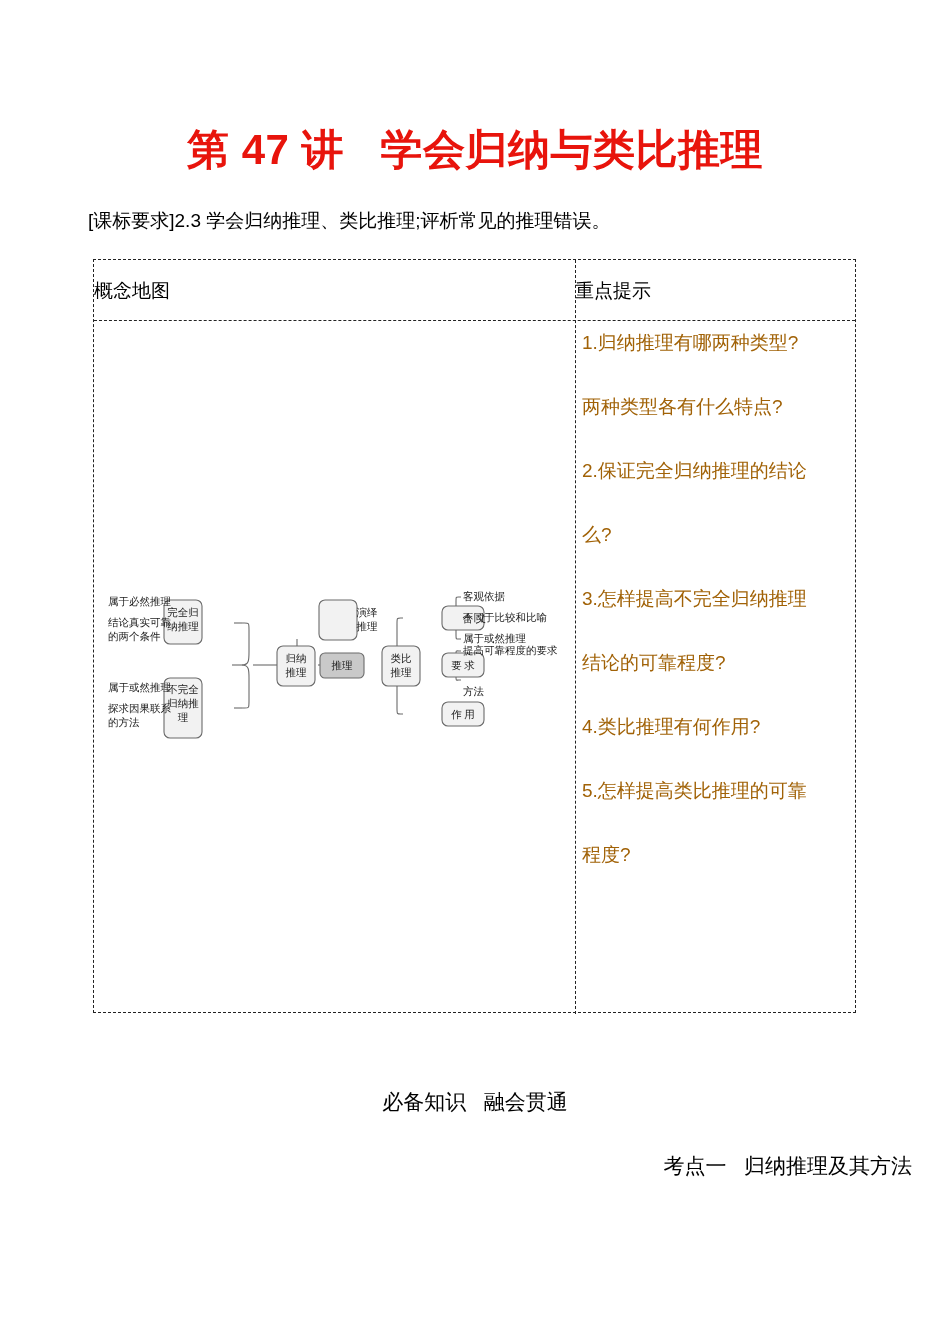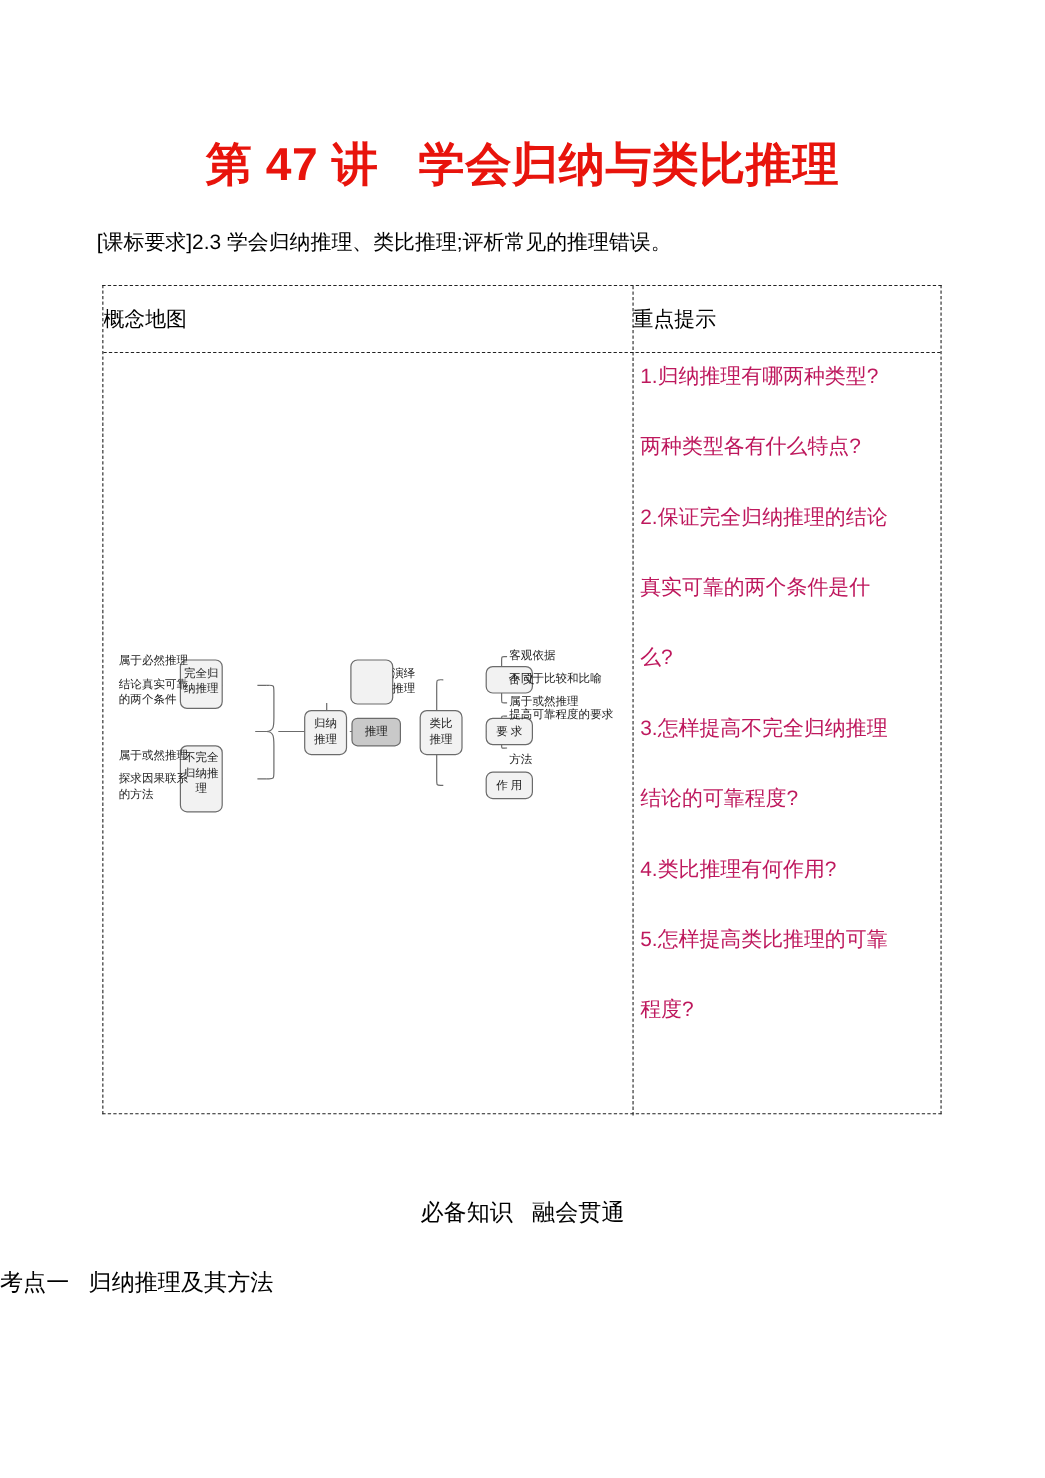--- a/index.html
+++ b/index.html
@@ -95,21 +95,21 @@
     position: absolute;
     left: 488px;
     top: 62px;
     width: 272px;
     padding: 0;
   }
   .qitem {
     font-family: "Liberation Sans", "DejaVu Sans", sans-serif;
     font-size: 19px;
     line-height: 22px;
-    color: #be185d;
+    color: #a16207;
     margin-bottom: 42px;
     white-space: nowrap;
   }
   .qitem:first-child { margin-top: 10px; }
 
   
   .cmap {
     position: absolute;
     left: 7px;
     top: 322px;
@@ -133,21 +133,20 @@
     <div class="tbl-head"></div>
     <div class="vdiv"></div>
 
     <div class="head-cell head-left">概念地图</div>
     <div class="head-cell head-right">重点提示</div>
 
     <div class="qlist">
       <div class="qitem">1.归纳推理有哪两种类型?</div>
       <div class="qitem">两种类型各有什么特点?</div>
       <div class="qitem">2.保证完全归纳推理的结论</div>
-      <div class="qitem">真实可靠的两个条件是什</div>
       <div class="qitem">么?</div>
       <div class="qitem">3.怎样提高不完全归纳推理</div>
       <div class="qitem">结论的可靠程度?</div>
       <div class="qitem">4.类比推理有何作用?</div>
       <div class="qitem">5.怎样提高类比推理的可靠</div>
       <div class="qitem">程度?</div>
     </div>
 
     <div class="cmap">
       <svg width="470" height="165" viewBox="0 0 470 165" xmlns="http://www.w3.org/2000/svg">
@@ -258,15 +257,15 @@
         <div style="position:absolute;left:362px;top:62px;white-space:nowrap;">提高可靠程度的要求</div>
         <div style="position:absolute;left:362px;top:103px;white-space:nowrap;text-align:right;">方法</div>
 
       </div>
     </div>
 
   </div>
 
   <div style="position:absolute;left:0;top:1088px;width:950px;text-align:center;font-family:'Liberation Sans','DejaVu Sans',sans-serif;font-size:21px;white-space:pre;">必备知识   融会贯通</div>
 
-  <div style="position:absolute;left:0;top:1152px;width:912px;text-align:left;font-family:'Liberation Sans','DejaVu Sans',sans-serif;font-size:21px;white-space:pre;">考点一   归纳推理及其方法</div>
+  <div style="position:absolute;left:0;top:1152px;width:912px;text-align:right;font-family:'Liberation Sans','DejaVu Sans',sans-serif;font-size:21px;white-space:pre;">考点一   归纳推理及其方法</div>
 
 </div>
 
 </body></html>

